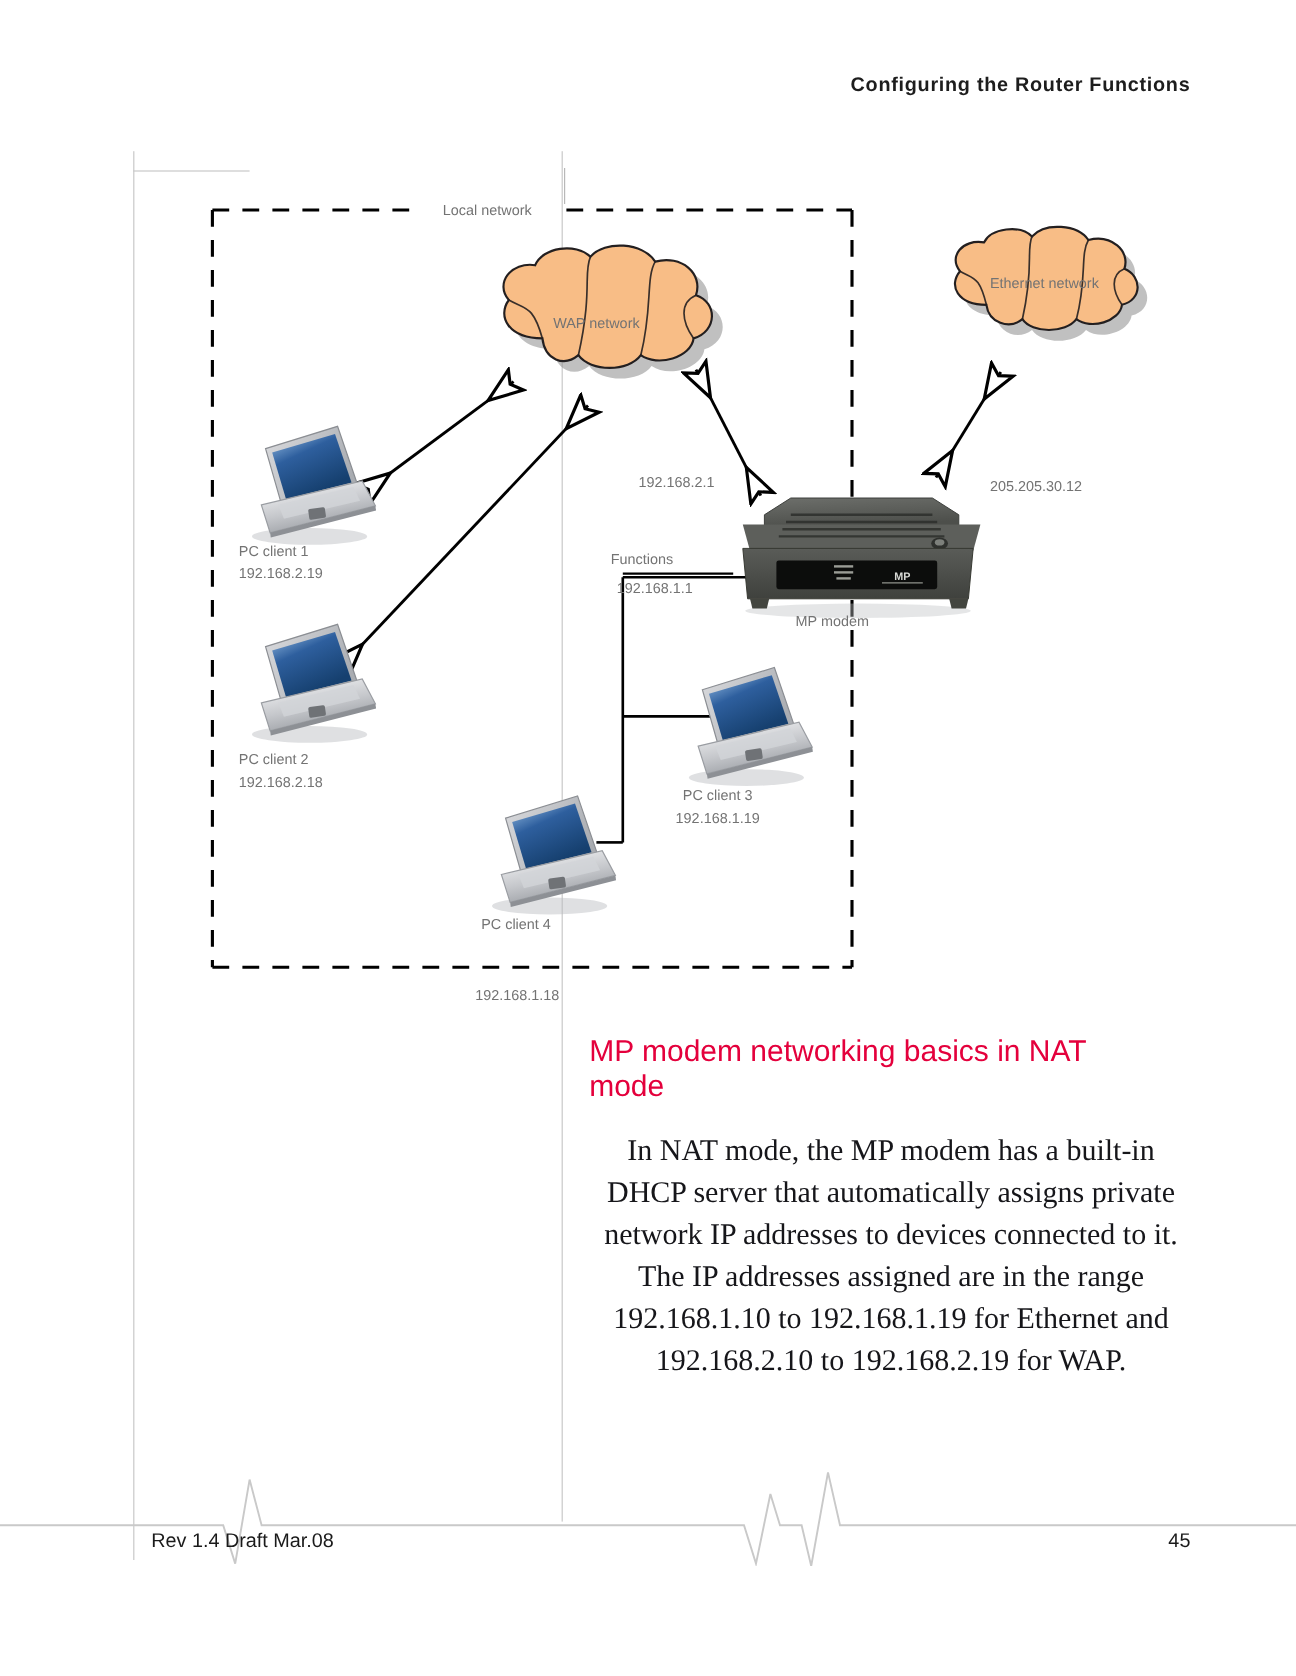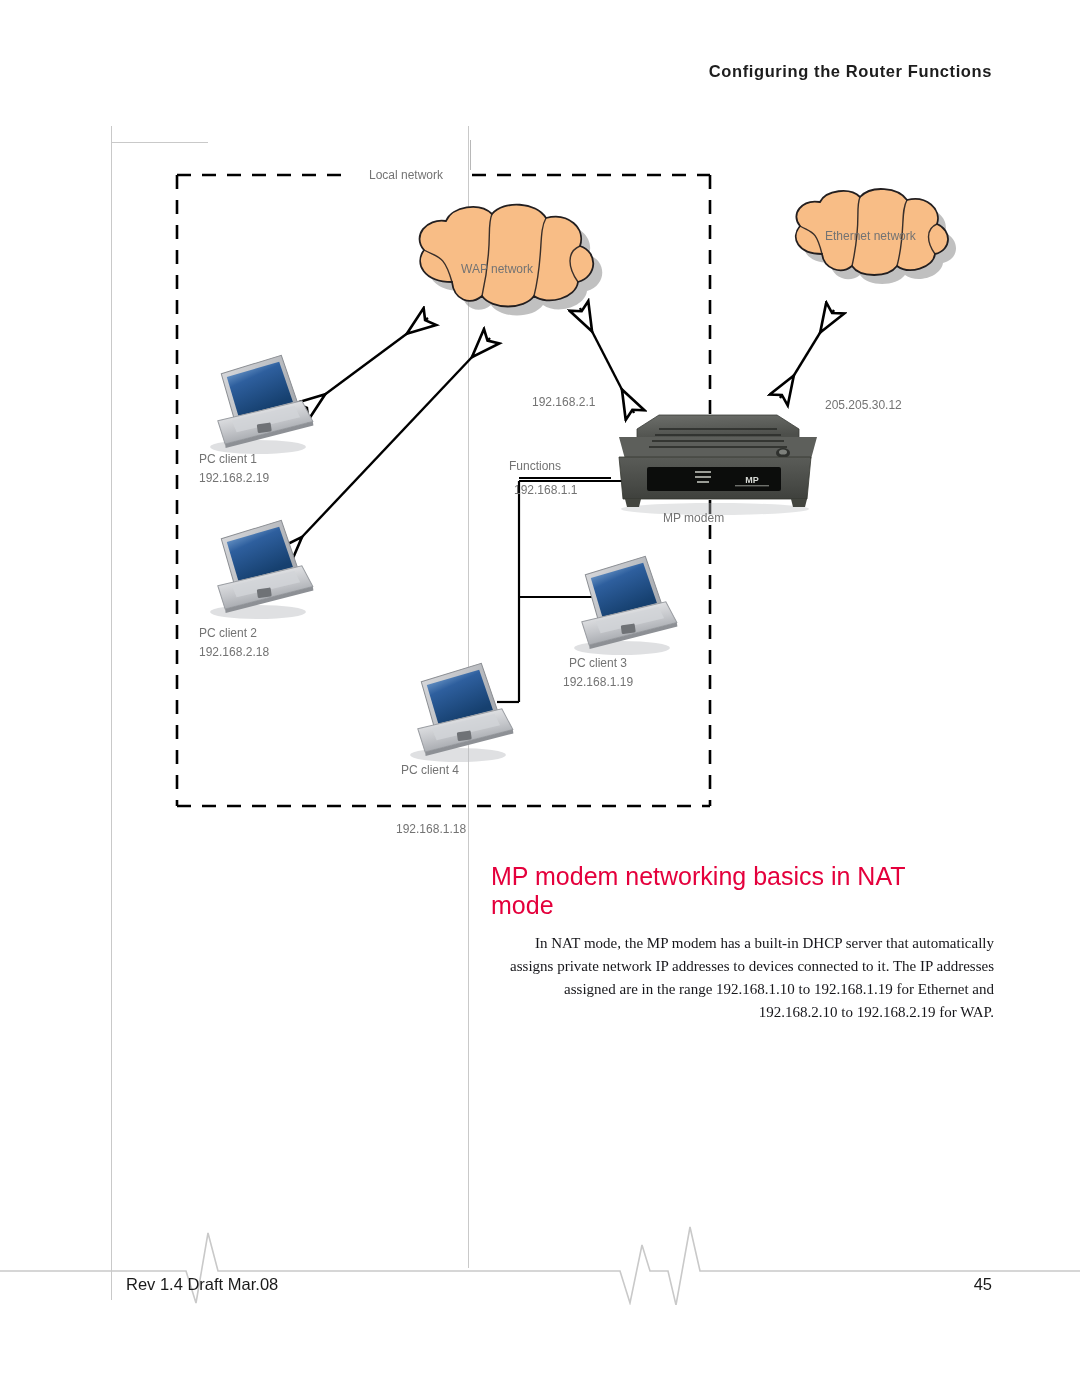--- a/index.html
+++ b/index.html
@@ -95,24 +95,24 @@
     font-weight: normal;
     line-height: 29px;
     color: #e4003c;
   }
   .bodytext {
     position: absolute;
     left: 491px;
     top: 917px;
     width: 503px;
     font-family: "Liberation Serif", serif;
-    font-size: 15px;
-    line-height: 23px;
+    font-size: 25px;
+    line-height: 35px;
     color: #16161a;
-    text-align: right;
+    text-align: center;
   }
 
   
   .footer-text {
     position: absolute;
     left: 126px;
     top: 1275px;
     font-family: "Liberation Sans", sans-serif;
     font-size: 16.5px;
     color: #1a1a1a;

